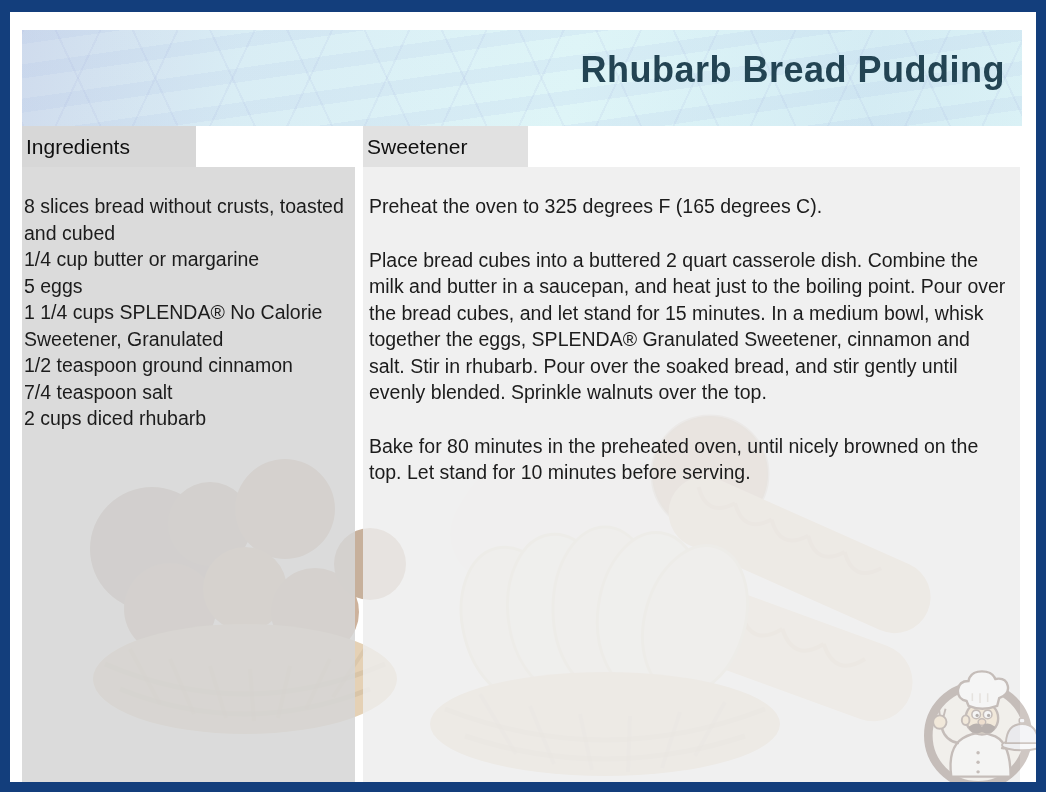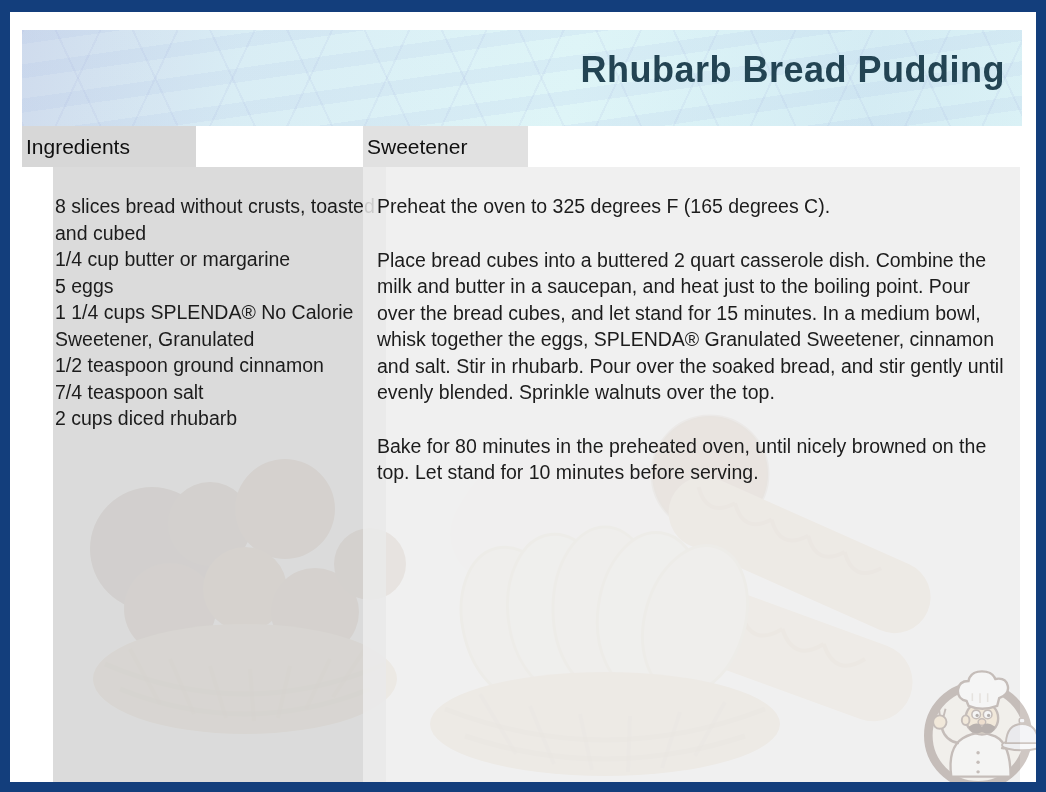--- a/index.html
+++ b/index.html
@@ -40,25 +40,24 @@
   }
   .tab-ingredients{left:12px;top:114px;width:174px;background:#D7D7D7;}
   .tab-directions{left:353px;top:114px;width:165px;background:#E1E1E1;}
   
   .col{
     position:absolute;top:155px;bottom:0;box-sizing:border-box;z-index:2;
   }
   .col-ingredients{
     left:12px;width:333px;background:rgba(214,214,214,0.87);
     padding:26px 0 0 2px;
-    margin-left:31px;
   }
   .col-directions{
     left:353px;width:657px;background:rgba(237,237,237,0.84);
-    padding:26px 12px 0 14px;
+    padding:26px 12px 0 6px;
   }
   .body-text{
     font-size:19.5px;line-height:26.5px;color:#1c1c1c;
   }
   .ingredient-line{white-space:normal;}
   .direction-par{margin:0 0 27px 0;}
   
   .bread-art{position:absolute;left:50px;top:372px;width:890px;height:410px;z-index:1;}
   
   .chef-logo{position:absolute;left:903px;top:643px;width:134px;height:138px;z-index:3;opacity:0.33;}

